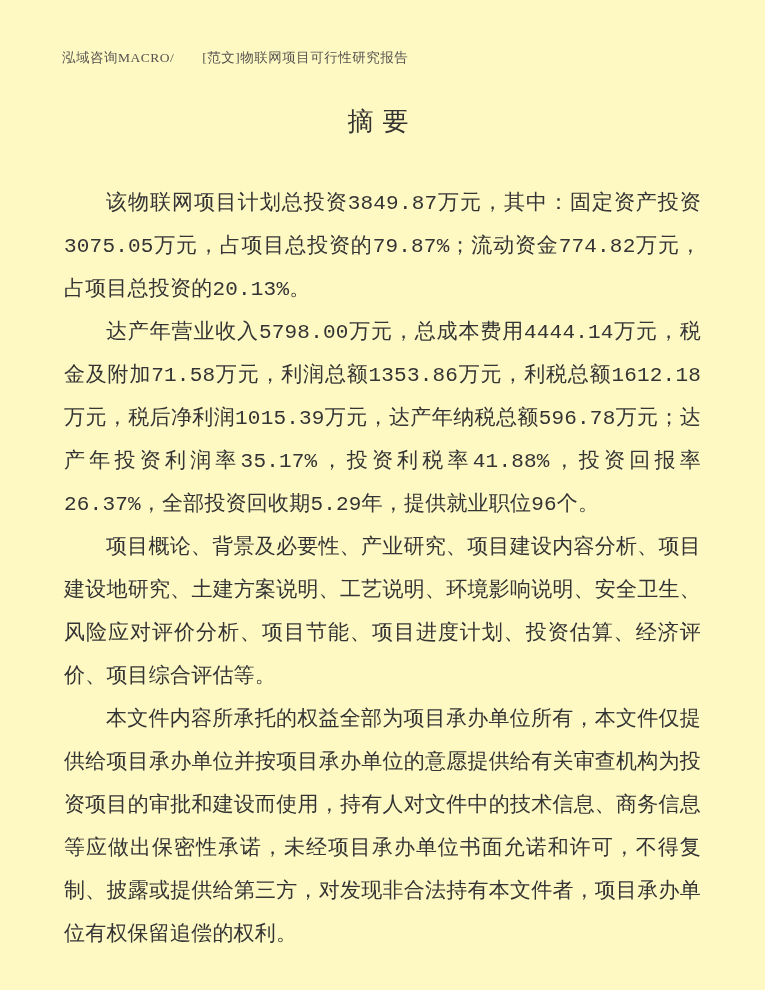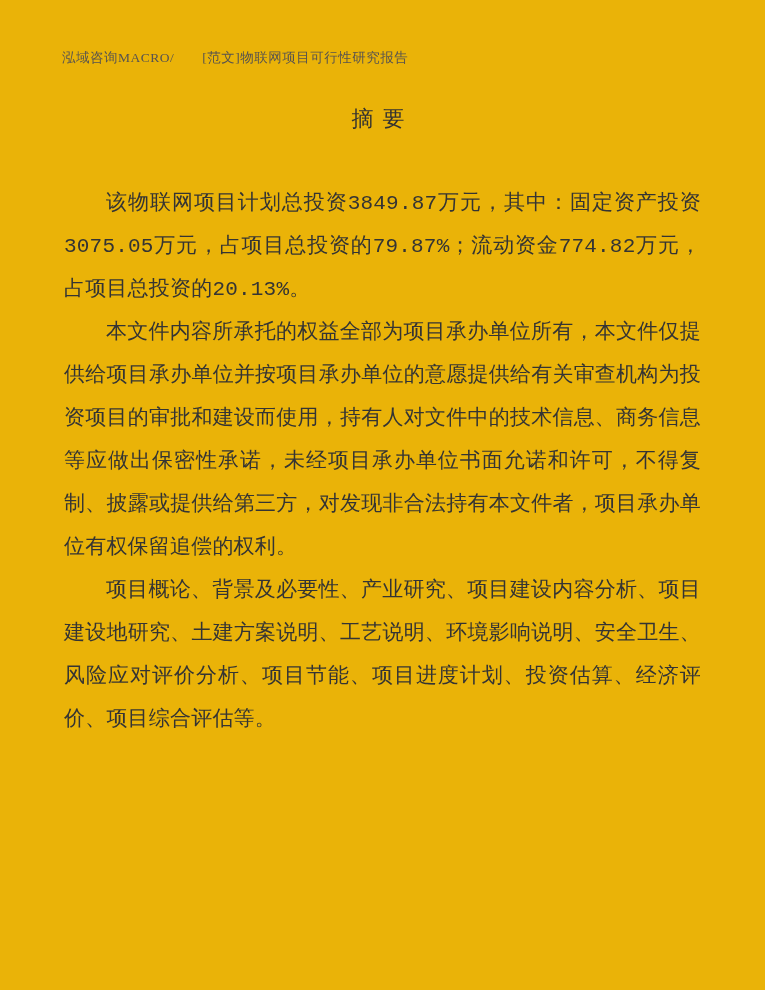--- a/index.html
+++ b/index.html
@@ -4,21 +4,21 @@
 <style>
   html, body {
     margin: 0;
     padding: 0;
     background: #ffffff;
   }
   .page {
     position: relative;
     width: 765px;
     height: 990px;
-    background: #eab308;
+    background: #fef9c3;
     font-family: "Liberation Serif", "DejaVu Serif", serif;
     overflow: hidden;
   }
   .header {
     position: absolute;
     top: 49px;
     left: 62px;
     font-size: 13.5px;
     letter-spacing: 0.5px;
     color: #575350;
@@ -27,21 +27,21 @@
   .header .header-doc-title {
     margin-left: 28px;
   }
   .doc-title {
     position: absolute;
     top: 104px;
     left: 0;
     width: 100%;
     margin: 0;
     text-align: center;
-    font-size: 22px;
+    font-size: 26px;
     font-weight: 400;
     letter-spacing: 9px;
     box-sizing: border-box;
     color: #333231;
   }
   .body-text {
     position: absolute;
     top: 182px;
     left: 64px;
     width: 637px;
@@ -63,17 +63,18 @@
 <div class="page">
 
   <div class="header">
     <span class="header-brand">泓域咨询MACRO/</span><span class="header-doc-title">[范文]物联网项目可行性研究报告</span>
   </div>
 
   <h1 class="doc-title">摘要</h1>
 
   <div class="body-text">
     <p>该物联网项目计划总投资3849.87万元，其中：固定资产投资3075.05万元，占项目总投资的79.87%；流动资金774.82万元，占项目总投资的20.13%。</p>
+    <p>达产年营业收入5798.00万元，总成本费用4444.14万元，税金及附加71.58万元，利润总额1353.86万元，利税总额1612.18万元，税后净利润1015.39万元，达产年纳税总额596.78万元；达产年投资利润率35.17%，投资利税率41.88%，投资回报率26.37%，全部投资回收期5.29年，提供就业职位96个。</p>
+    <p>项目概论、背景及必要性、产业研究、项目建设内容分析、项目建设地研究、土建方案说明、工艺说明、环境影响说明、安全卫生、风险应对评价分析、项目节能、项目进度计划、投资估算、经济评价、项目综合评估等。</p>
     <p>本文件内容所承托的权益全部为项目承办单位所有，本文件仅提供给项目承办单位并按项目承办单位的意愿提供给有关审查机构为投资项目的审批和建设而使用，持有人对文件中的技术信息、商务信息等应做出保密性承诺，未经项目承办单位书面允诺和许可，不得复制、披露或提供给第三方，对发现非合法持有本文件者，项目承办单位有权保留追偿的权利。</p>
-    <p>项目概论、背景及必要性、产业研究、项目建设内容分析、项目建设地研究、土建方案说明、工艺说明、环境影响说明、安全卫生、风险应对评价分析、项目节能、项目进度计划、投资估算、经济评价、项目综合评估等。</p>
   </div>
 
 </div>
 
 </body></html>

